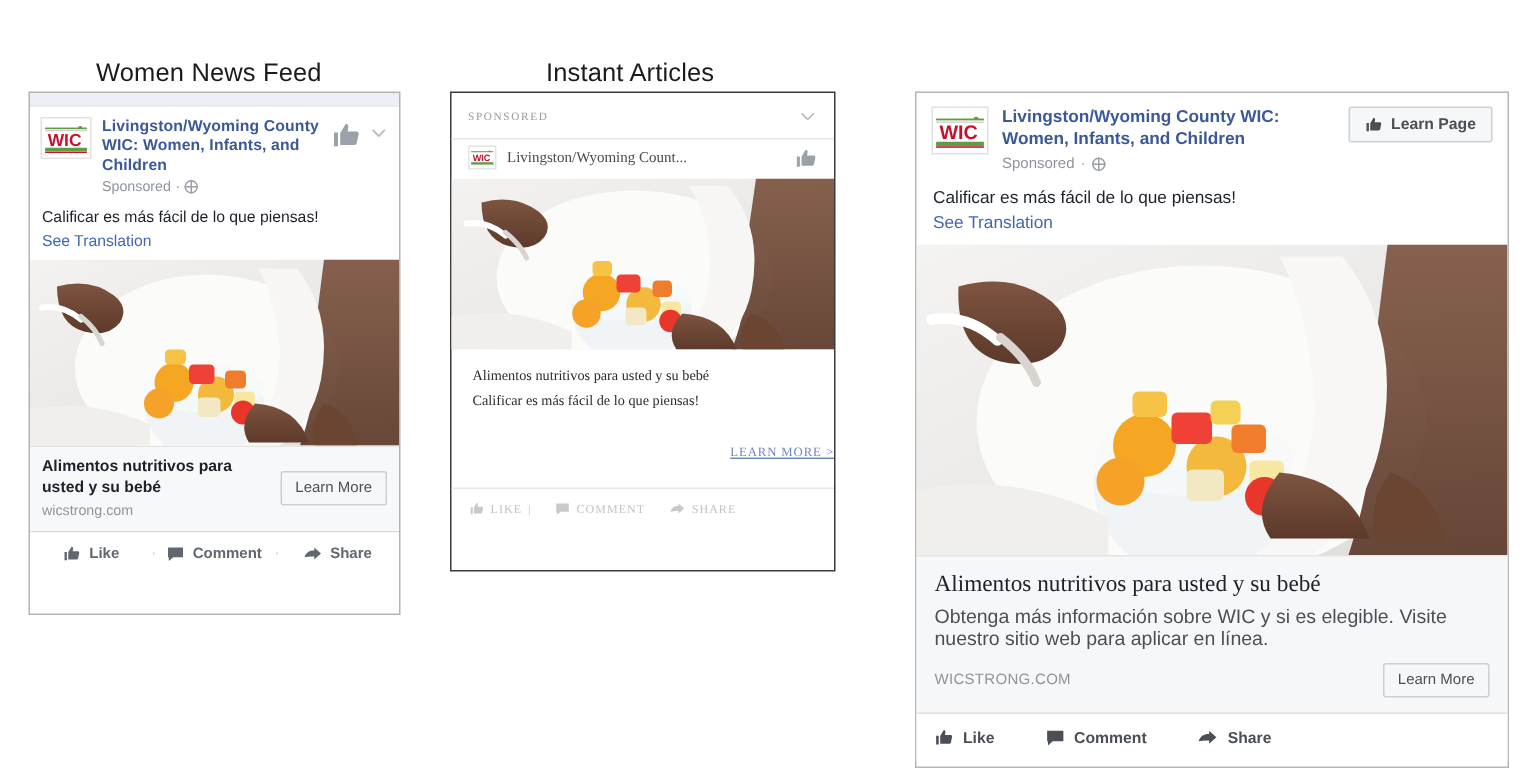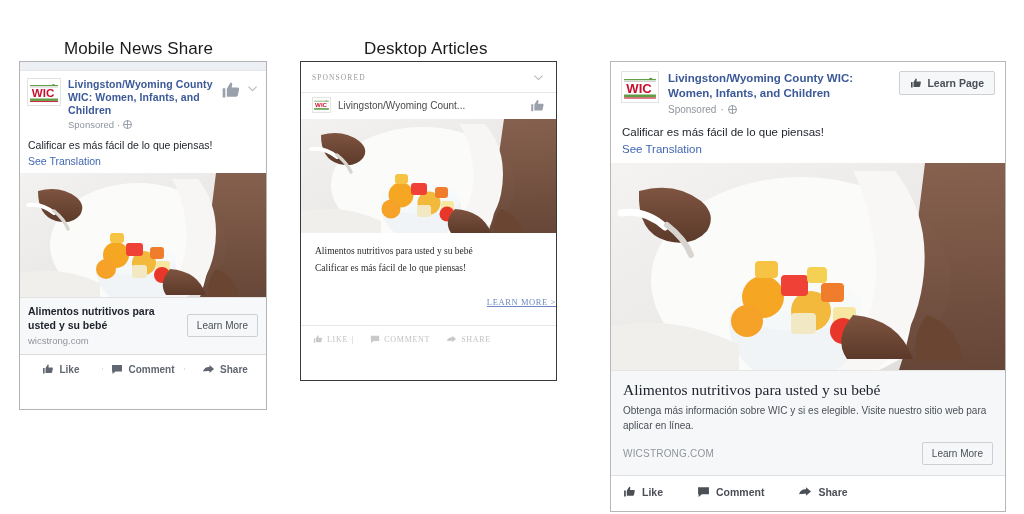--- a/index.html
+++ b/index.html
@@ -117,21 +117,21 @@
   }
   .ia-page-row {
     display:flex; align-items:center; justify-content: space-between;
     padding: 4px 11px 6px 11px;
     border-top: 1px solid #e6e6e6;
   }
   .ia-page-left { display:flex; align-items:center; gap: 7px; }
   .ia-avatar {
     width: 19px; height: 16px; border: 1px solid #e4e4e4; background:#fff; overflow:hidden;
   }
-  .ia-page-name { font-size: 10px; color: #4b4b4b; font-family:Liberation Sans, sans-serif;text-align:center; }
+  .ia-page-name { font-size: 10px; color: #4b4b4b; font-family:Liberation Serif, serif;text-align:center; }
   .ia-photo { width: 100%; height: 114px; display:block; }
   .ia-text-wrap { padding: 10px 14px 0 14px; }
   .ia-line {
     font-size: 9.5px; color: #2b2b2b; line-height: 17px;
     font-family:"Liberation Serif", serif;
   }
   .ia-learn-wrap { text-align:right; padding: 14px 0 16px 0; }
   .ia-learn {
     font-size: 8.5px; color: #6f87c4; letter-spacing: .6px;
     text-decoration: underline; font-family:"Liberation Serif", serif;
@@ -178,21 +178,21 @@
   .d-photo { width: 100%; height: 207px; display:block; }
   .d-cta {
     background:#f6f7f9; border-top: 1px solid #e5e5e5; border-bottom: 1px solid #dddfe2;
     padding: 9px 12px 10px 12px;
   }
   .d-cta-title {
     font-family:"Liberation Serif", serif;
     font-size: 15.5px; color: #1d2129; line-height: 20px;
   }
   .d-cta-desc {
-    font-size: 10px; color: #4b4f56; line-height: 14.5px; margin-top: 4px;
+    font-size: 13px; color: #4b4f56; line-height: 14.5px; margin-top: 4px;
   }
   .d-cta-bottom {
     display:flex; align-items:center; justify-content: space-between; margin-top: 9px;
   }
   .d-cta-url { font-size: 10px; color: #90949c; letter-spacing: .2px; }
   .d-actions {
     display:flex; align-items:center; height: 31px; padding: 0 12px; gap: 34px;
     background:#fff;
   }
   .d-act {
@@ -200,22 +200,22 @@
     font-size: 10.5px; color: #4b4f56; font-weight: bold;
   }
 
   svg { display:block; }
 </style>
 </head>
 <body>
 
 <div class="stage">
 
-  <div class="panel-title" style="left:64px; top:39px;">Mobile News Share</div>
-  <div class="panel-title" style="left:364px; top:39px;">Desktop Articles</div>
+  <div class="panel-title" style="left:64px; top:39px;">Women News Feed</div>
+  <div class="panel-title" style="left:364px; top:39px;">Instant Articles</div>
 
   <div class="card" id="mobile-card">
     <div class="topstrip"></div>
 
     <div class="m-head">
       <div class="m-avatar">
         <svg class="wic-logo" viewBox="0 0 34 28">
           <rect x="0" y="0" width="34" height="28" fill="#ffffff"></rect>
           <rect x="2" y="6.5" width="30" height="1.2" fill="#5f9c43"></rect>
           <rect x="2" y="8.3" width="30" height="0.9" fill="#cfcfcf"></rect>

